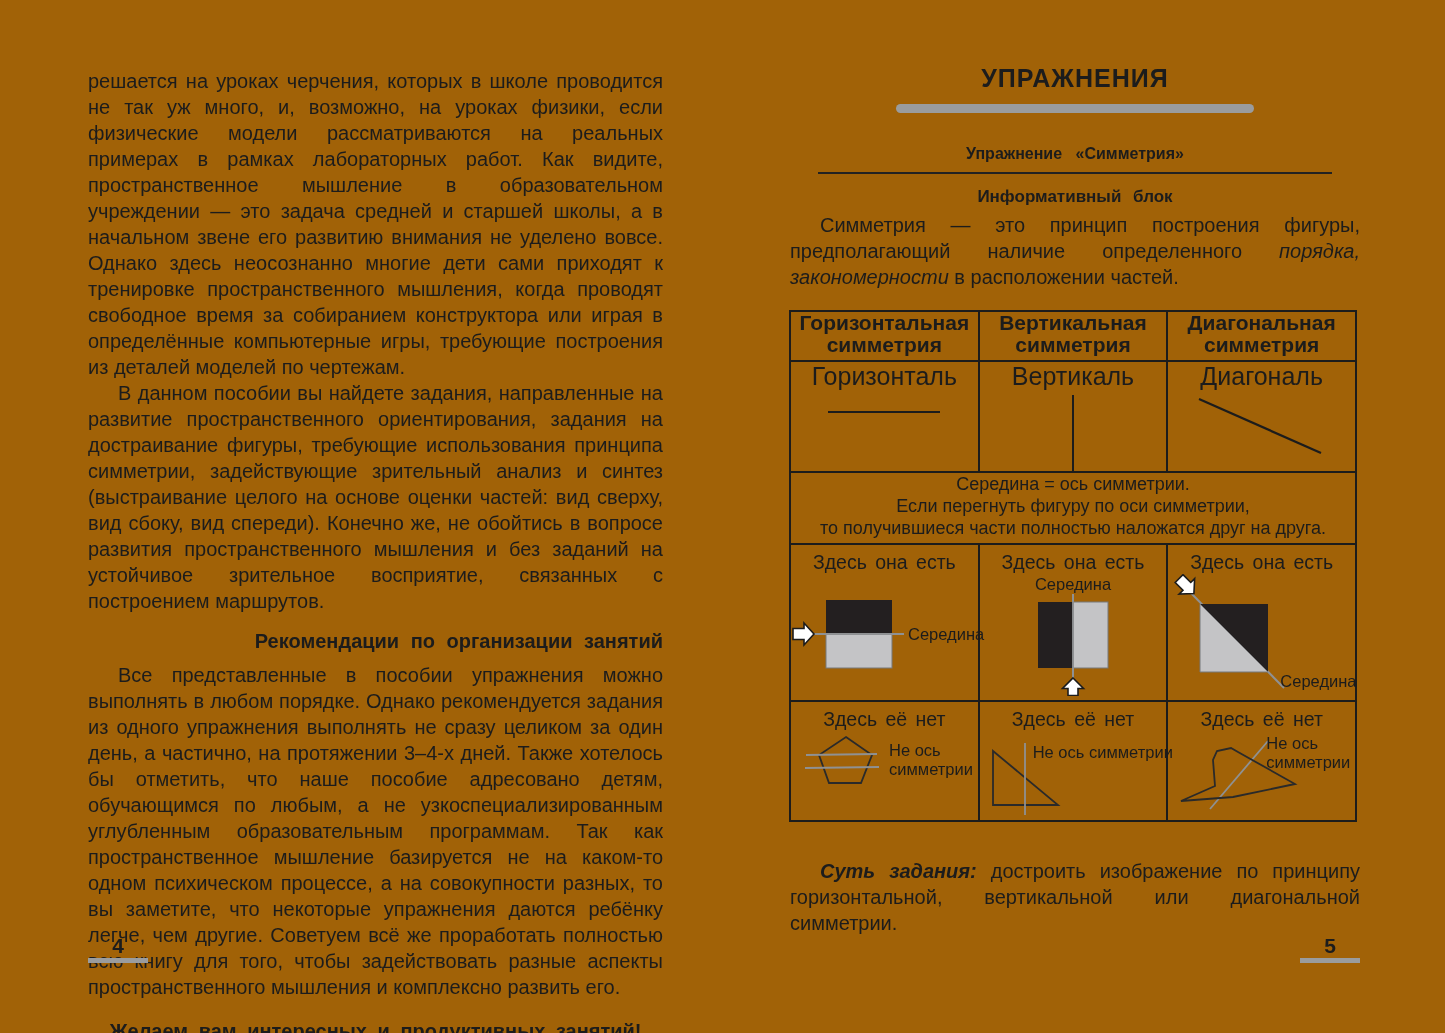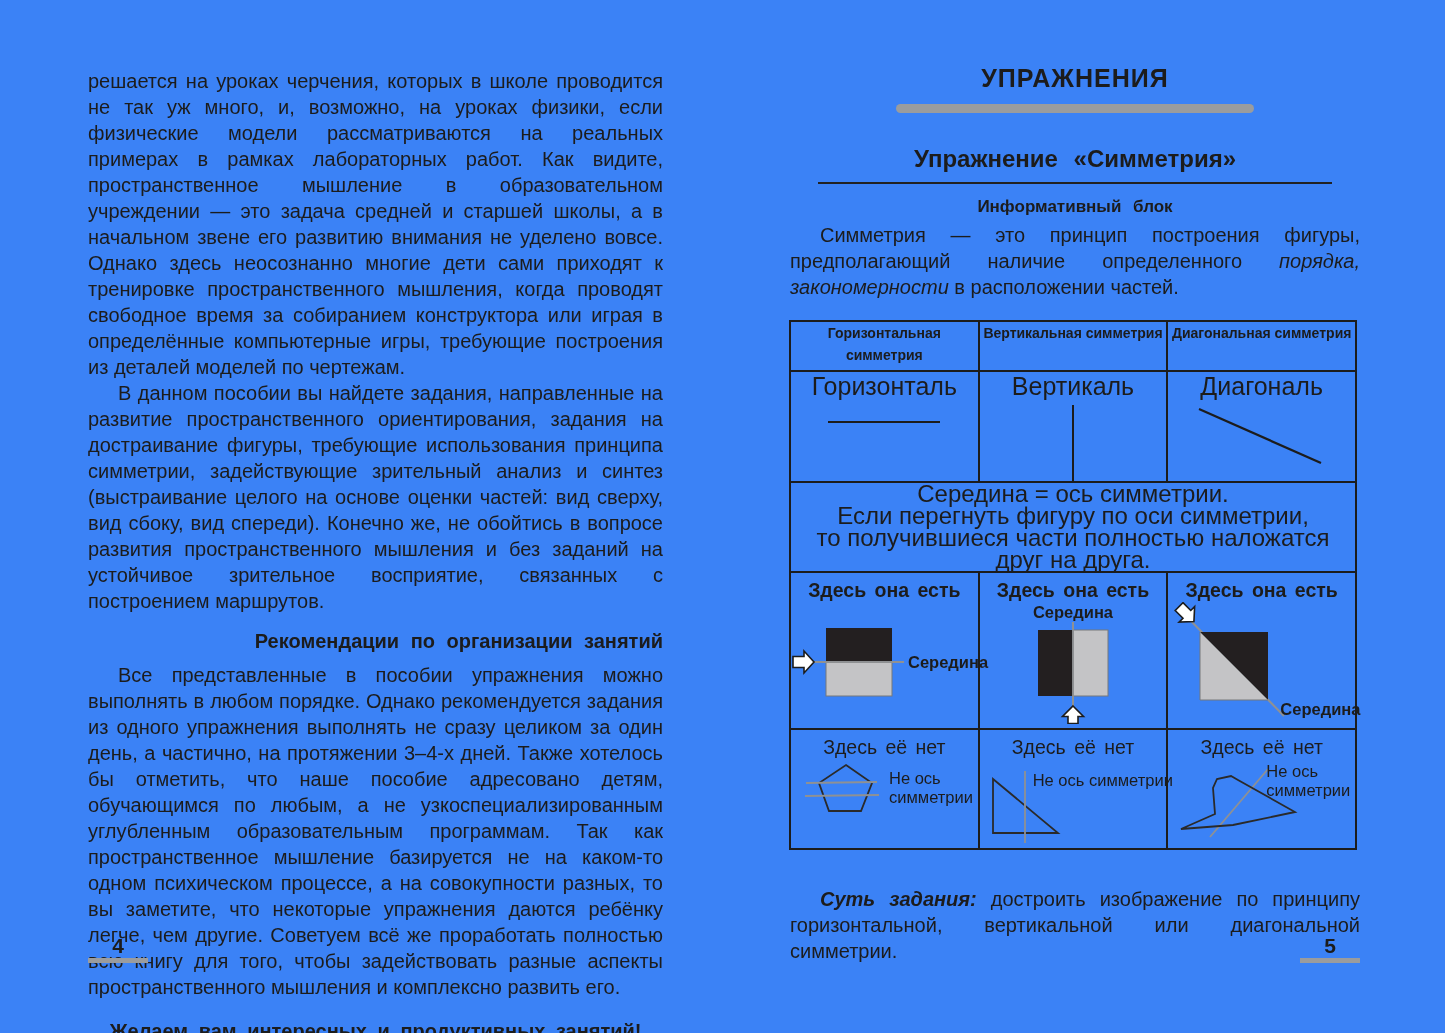--- a/index.html
+++ b/index.html
@@ -1,18 +1,18 @@
 <!DOCTYPE html>
 <html lang="ru"><head>
 <meta charset="utf-8">
 <style>
   html,body { margin:0; padding:0; background:#ffffff; }
   .spread {
     position:relative; width:1445px; height:1033px; overflow:hidden;
-    background:#3b82f6; color:#1c1c1c;
+    background:#a16207; color:#1c1c1c;
     font-family:"Liberation Sans","DejaVu Sans",sans-serif;
   }
   
   .body-text { font-size:20px; line-height:26px; text-align:justify; }
   .body-text p { margin:0; }
   .indent { text-indent:30px; }
   .bold { font-weight:bold; }
   .italic { font-style:italic; }
 
   
@@ -24,31 +24,31 @@
   .pagenum .num { font-weight:bold; font-size:21px; line-height:20px; }
   .pagenum .bar { height:5px; background:#9a9c9e; margin-top:2px; }
   .pagenum-left  { left:88px;  top:936px; }
   .pagenum-right { left:1300px; top:936px; }
 
   
   .page-right { position:absolute; left:790px; top:64px; width:570px; }
   .main-title { font-weight:bold; font-size:25px; text-align:center; letter-spacing:1px; margin:0; }
   .title-bar { width:358px; height:9px; background:#9a9c9e; border-radius:5px; margin:11px auto 0; }
   .ex-head-wrap { border-bottom:2px solid #222; padding:32px 0 9px; margin:0 28px 0 28px; }
-  .ex-head { font-weight:bold; font-size:24px; text-align:center; word-spacing:9px; margin:0; }
+  .ex-head { font-weight:bold; font-size:16px; text-align:center; word-spacing:9px; margin:0; }
   .info-head { font-weight:bold; font-size:17px; text-align:center; word-spacing:7px; margin:13px 0 5px; }
   .intro { margin-top:2px; }
 
   
   table.sym { border-collapse:collapse; table-layout:fixed; width:568px; margin:14px 0 0 -1px; }
   table.sym td { border:2px solid #1c1c1c; padding:0; vertical-align:top; }
-  td.hdr { font-weight:bold; font-size:14px; line-height:22px; text-align:center; vertical-align:middle; padding:3px 14px; height:48px; }
+  td.hdr { font-weight:bold; font-size:21px; line-height:22px; text-align:center; vertical-align:middle; padding:3px 14px; height:48px; }
   td.linecell { height:104px; text-align:center; font-size:25px; padding-top:4px; }
-  td.note { height:70px; vertical-align:middle; text-align:center; font-size:24px; line-height:22px; }
-  td.excell { height:153px;font-weight:bold; }
+  td.note { height:70px; vertical-align:middle; text-align:center; font-size:18px; line-height:22px; }
+  td.excell { height:153px; }
   td.excell2 { height:118px;margin-top:43px; }
   .cell-title { text-align:center; font-size:19.5px; margin-top:6px; word-spacing:3px; }
   .hline { width:112px; height:2px; background:#1c1c1c; margin:20px auto 0; }
   .vline { width:2px; height:76px; background:#1c1c1c; margin:4px auto 0; }
   .fig { position:relative; }
   .fig svg { display:block; }
   .mini-label { position:absolute; font-size:16.5px; line-height:19px; color:#1c1c1c; }
 
   
   .task { margin-top:36px; }

